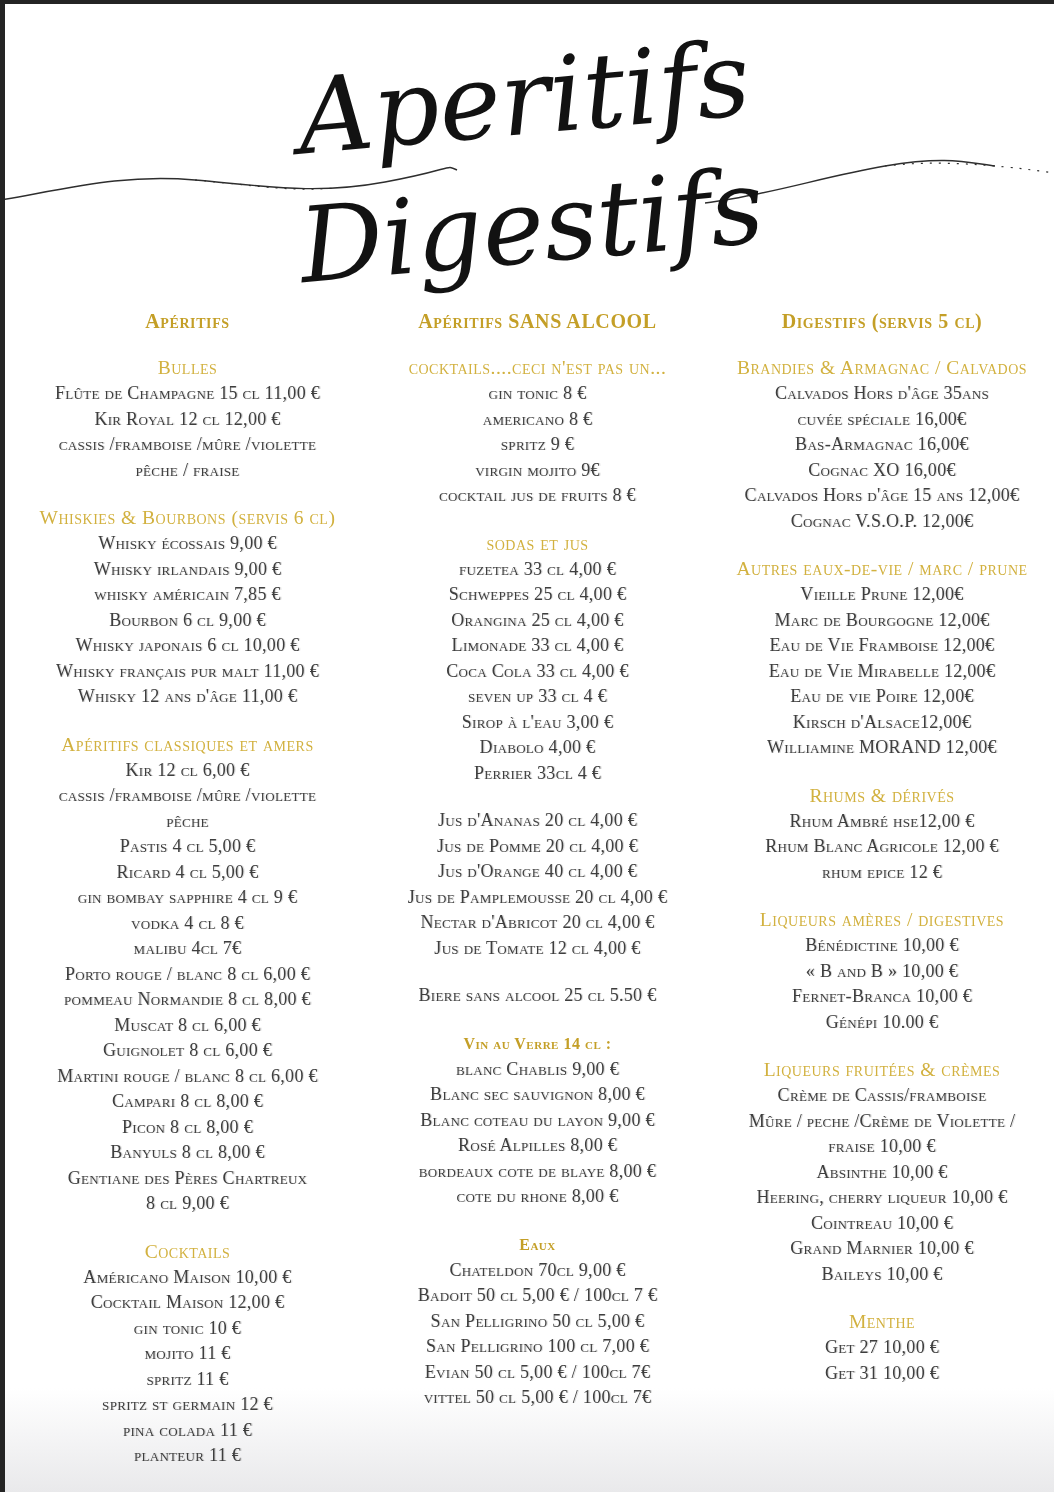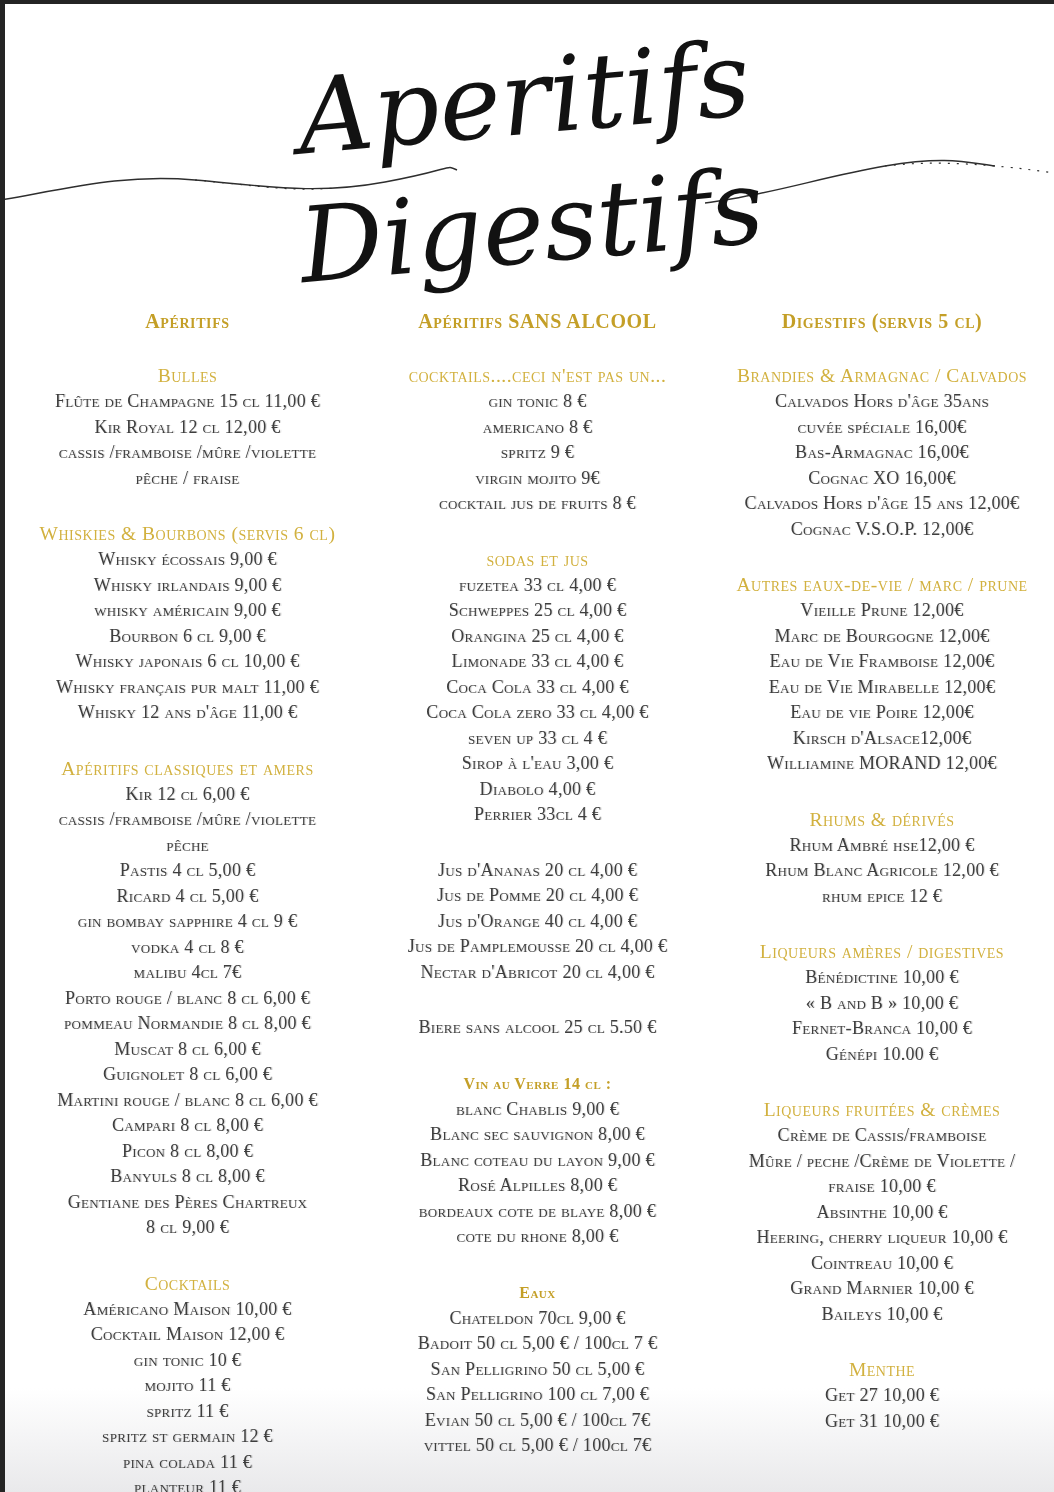--- a/index.html
+++ b/index.html
@@ -38,21 +38,21 @@
     grid-template-columns:365px 335px 354px;
     padding-top:6px;
   }
   .col{text-align:center;font-variant:small-caps;}
   .col-title{
     color:#c49f27;
     font-weight:bold;
     font-size:20px;
     letter-spacing:.6px;
   }
-  .section{margin-top:30px;}
+  .section{margin-top:22px;}
   .section.headerless{}
   .section-header{
     color:#d2b13f;
     font-size:19.5px;
     letter-spacing:.5px;
     line-height:26px;
   }
   .section-header.strong{
     color:#c49f27;
     font-weight:bold;
@@ -89,21 +89,21 @@
           <div class="section-header">Bulles</div>
           <div class="menu-item">Flûte de Champagne 15 cl 11,00 €</div>
           <div class="menu-item">Kir Royal 12 cl 12,00 €</div>
           <div class="menu-item">cassis /framboise /mûre /violette</div>
           <div class="menu-item">pêche / fraise</div>
         </div>
         <div class="section">
           <div class="section-header">Whiskies &amp; Bourbons (servis 6 cl)</div>
           <div class="menu-item">Whisky écossais  9,00 €</div>
           <div class="menu-item">Whisky irlandais  9,00 €</div>
-          <div class="menu-item">whisky américain 9,00 €</div>
+          <div class="menu-item">whisky américain 7,85 €</div>
           <div class="menu-item">Bourbon 6 cl 9,00 €</div>
           <div class="menu-item">Whisky japonais 6 cl 10,00 €</div>
           <div class="menu-item">Whisky français pur malt 11,00 €</div>
           <div class="menu-item">Whisky 12 ans d'âge 11,00 €</div>
         </div>
         <div class="section">
           <div class="section-header">Apéritifs classiques et amers</div>
           <div class="menu-item">Kir 12 cl 6,00 €</div>
           <div class="menu-item">cassis /framboise /mûre /violette</div>
           <div class="menu-item">pêche</div>
@@ -145,32 +145,32 @@
           <div class="menu-item">virgin mojito 9€</div>
           <div class="menu-item">cocktail jus de fruits 8 €</div>
         </div>
         <div class="section">
           <div class="section-header">sodas et jus</div>
           <div class="menu-item">fuzetea 33 cl 4,00 €</div>
           <div class="menu-item">Schweppes 25 cl 4,00 €</div>
           <div class="menu-item">Orangina 25 cl 4,00 €</div>
           <div class="menu-item">Limonade 33 cl 4,00 €</div>
           <div class="menu-item">Coca Cola 33 cl 4,00 €</div>
-          <div class="menu-item">Coca Cola zero 33 cl 4,00 €</div>
           <div class="menu-item">seven up 33 cl 4 €</div>
           <div class="menu-item">Sirop à l'eau 3,00 €</div>
           <div class="menu-item">Diabolo 4,00 €</div>
           <div class="menu-item">Perrier 33cl 4 €</div>
         </div>
         <div class="section headerless">
           <div class="menu-item">Jus d'Ananas 20 cl 4,00 €</div>
           <div class="menu-item">Jus de Pomme 20 cl 4,00 €</div>
           <div class="menu-item">Jus d'Orange 40 cl 4,00 €</div>
           <div class="menu-item">Jus de Pamplemousse 20 cl 4,00 €</div>
           <div class="menu-item">Nectar d'Abricot 20 cl 4,00 €</div>
+          <div class="menu-item">Jus de Tomate 12 cl 4,00 €</div>
         </div>
         <div class="section headerless">
           <div class="menu-item">Biere sans alcool 25 cl 5.50 €</div>
         </div>
         <div class="section">
           <div class="section-header strong">Vin au Verre  14 cl :</div>
           <div class="menu-item">blanc Chablis 9,00 €</div>
           <div class="menu-item">Blanc sec sauvignon 8,00 €</div>
           <div class="menu-item">Blanc coteau du layon 9,00 €</div>
           <div class="menu-item">Rosé Alpilles 8,00 €</div>

